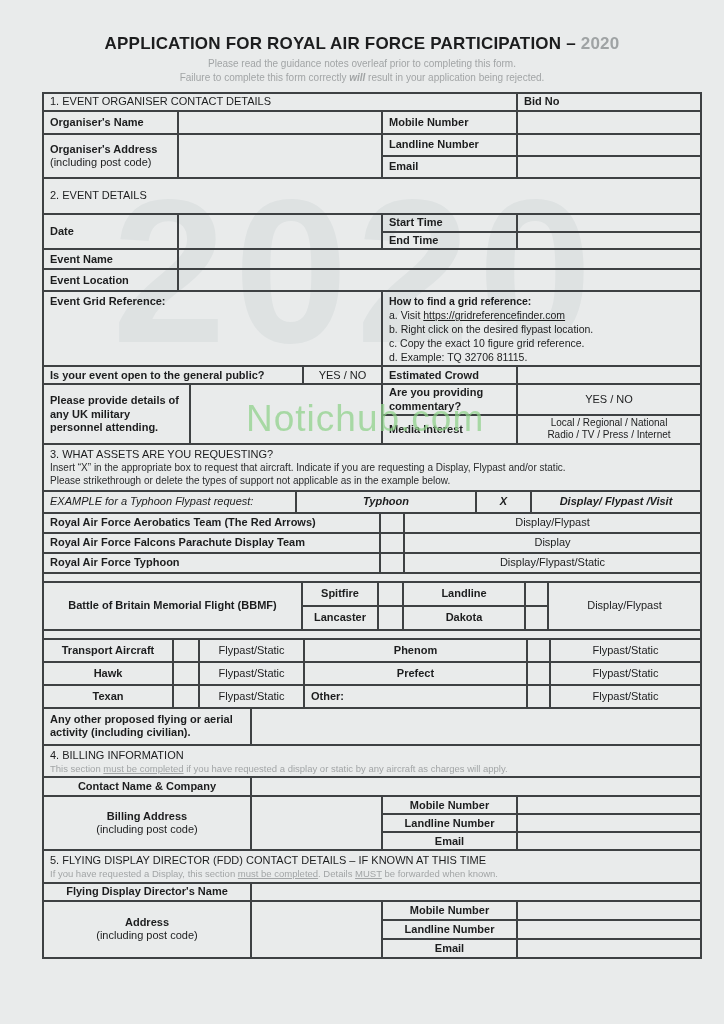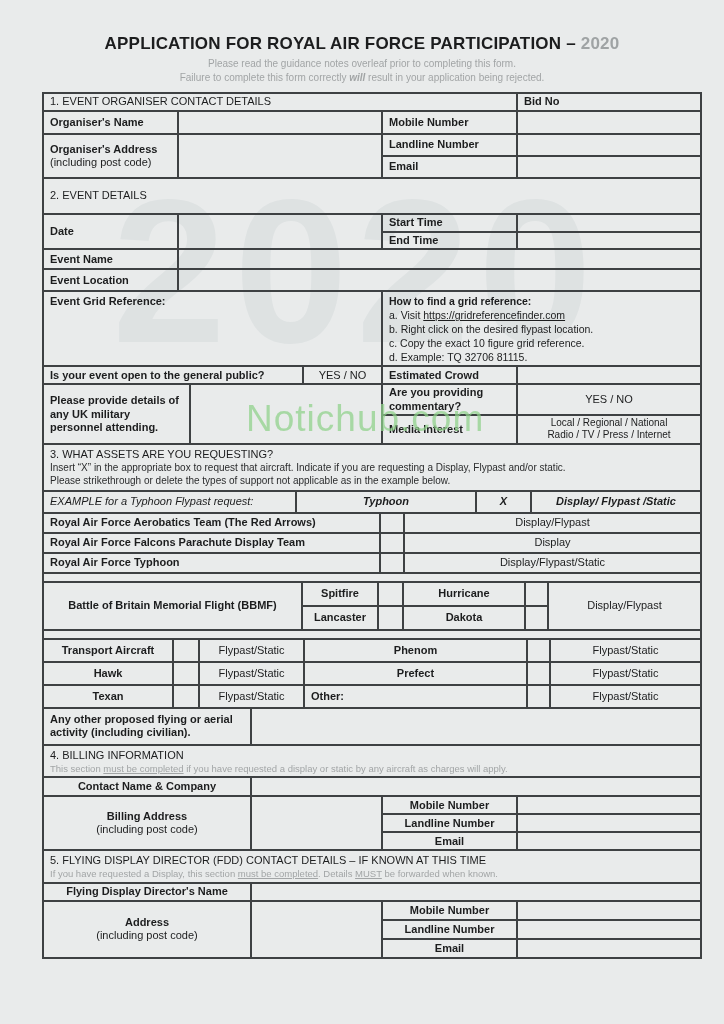--- a/index.html
+++ b/index.html
@@ -213,21 +213,21 @@
           <col style="width:253px">
           <col style="width:180px">
           <col style="width:55px">
           <col style="width:170px">
         </colgroup>
       <tbody>
           <tr style="height:22px">
         <td class="i">EXAMPLE for a Typhoon Flypast  request:</td>
         <td class="b i c">Typhoon</td>
         <td class="b i c">X</td>
-        <td class="b i c">Display/ Flypast /Static</td>
+        <td class="b i c">Display/ Flypast /Visit</td>
       </tr>
     </tbody>
       </table>
 
     <table class="follow">
       <colgroup>
           <col style="width:337px">
           <col style="width:24px">
           <col style="width:297px">
         </colgroup>
@@ -268,21 +268,21 @@
           <col style="width:25px">
           <col style="width:122px">
           <col style="width:23px">
           <col style="width:153px">
         </colgroup>
       <tbody>
           <tr style="height:24px">
         <td rowspan="2" class="b c">Battle of Britain Memorial Flight (BBMF)</td>
         <td class="b c">Spitfire</td>
         <td></td>
-        <td class="b c">Hurricane</td>
+        <td class="b c">Landline</td>
         <td></td>
         <td rowspan="2" class="c">Display/Flypast</td>
       </tr>
       <tr style="height:24px">
         <td class="b c">Lancaster</td>
         <td></td>
         <td class="b c">Dakota</td>
         <td></td>
       </tr>
     </tbody>

